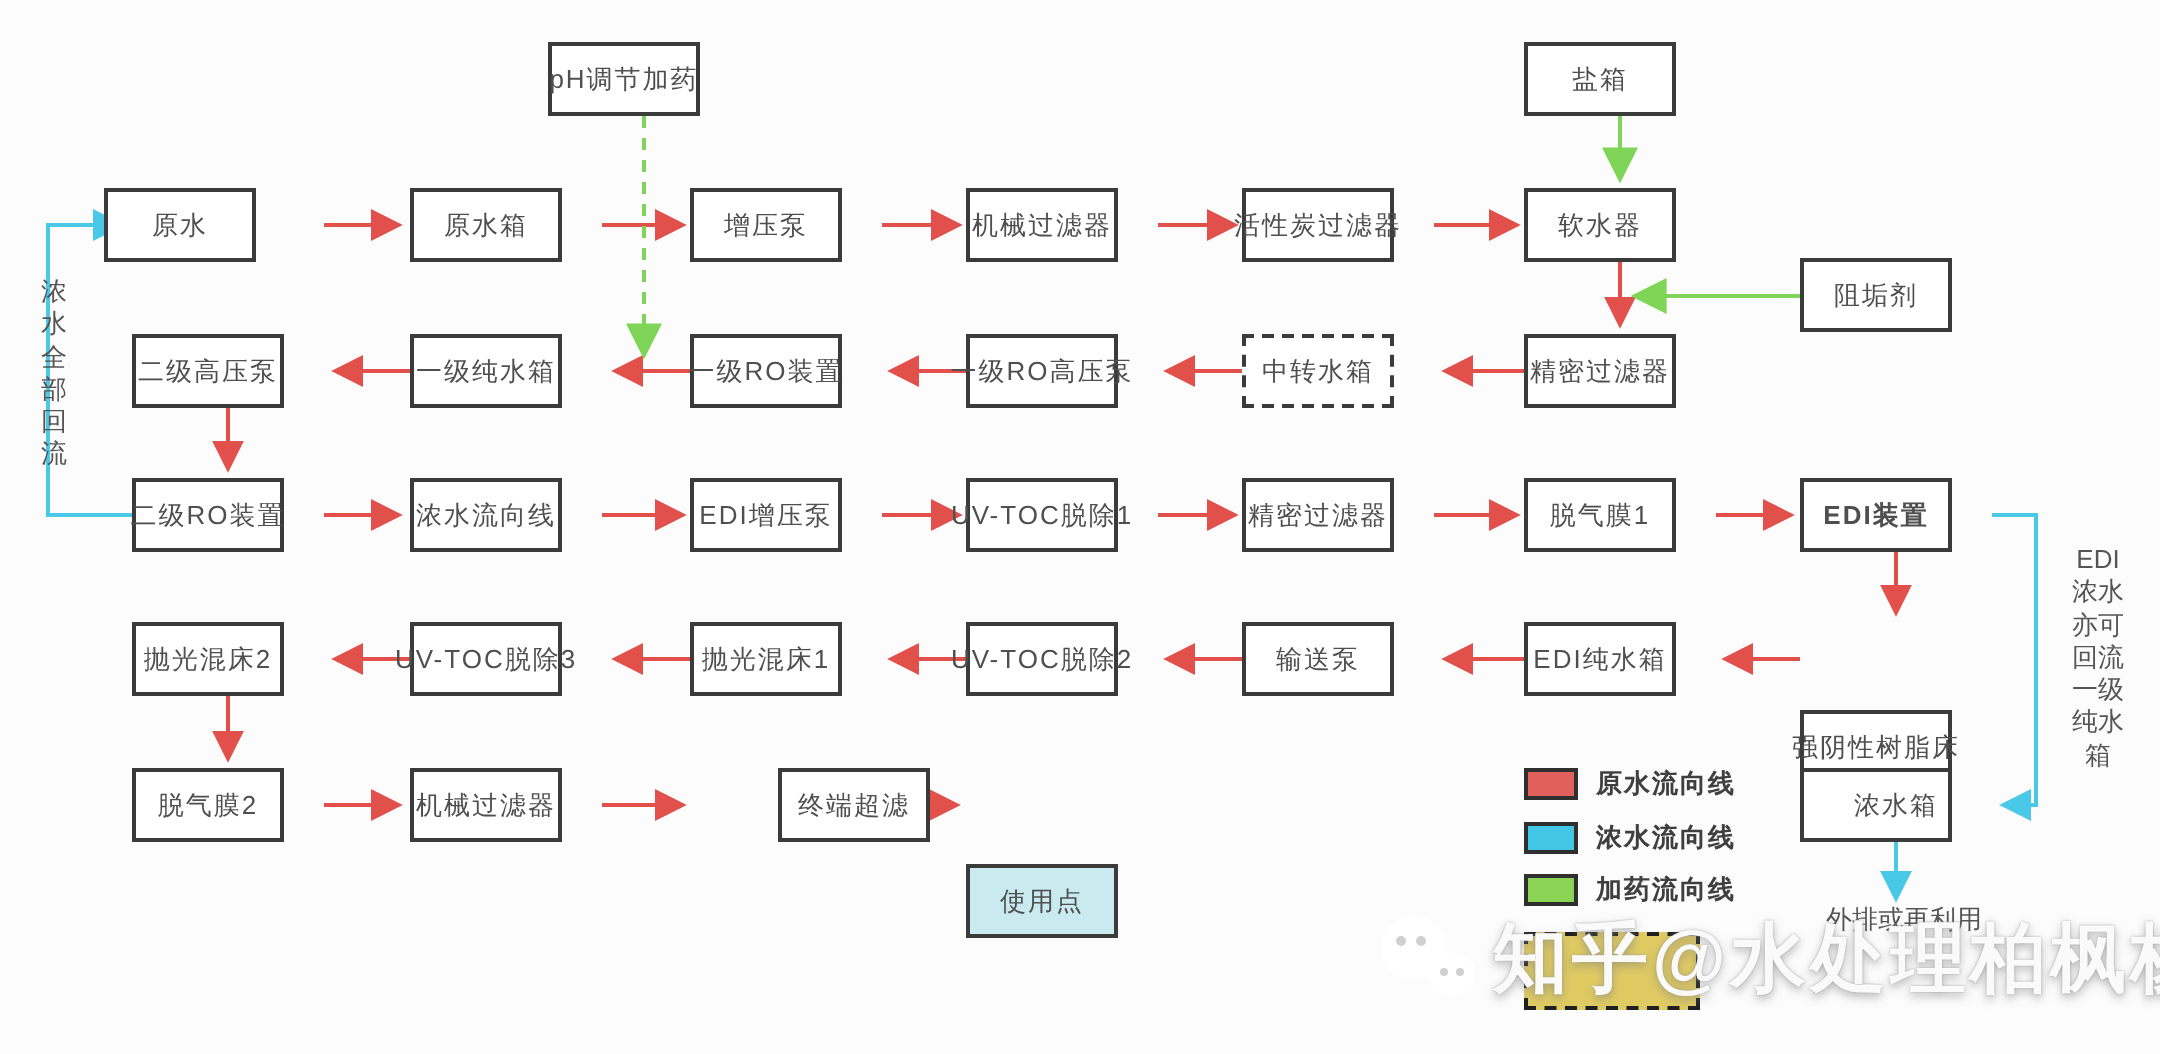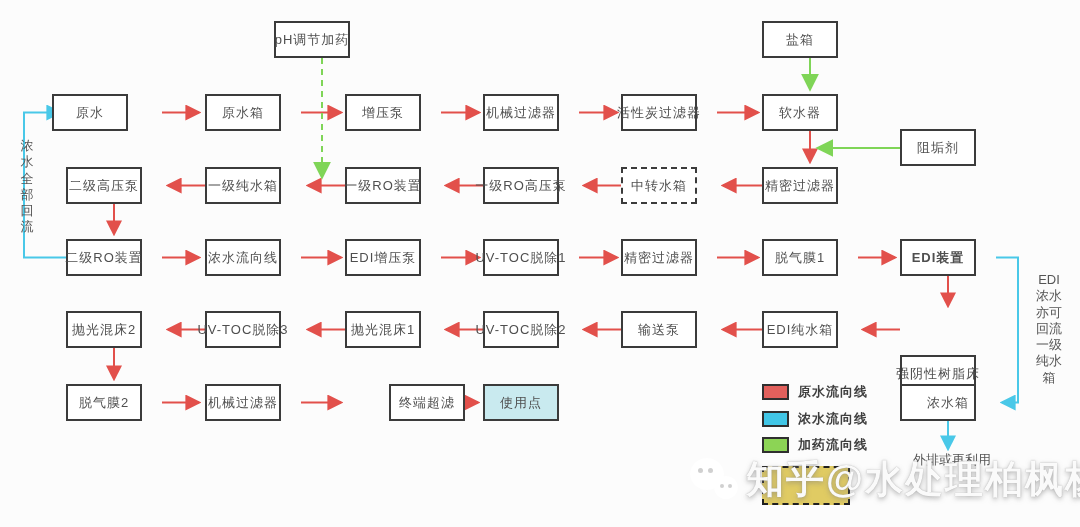--- a/index.html
+++ b/index.html
@@ -21,21 +21,21 @@
     width:76px;height:37px;
     background:#ffffff;
     border:2px solid #3b3b3b;
     box-sizing:border-box;
     display:flex;align-items:center;justify-content:center;
     font-size:13px;color:#4f4f4f;letter-spacing:1px;
     z-index:2;
     white-space:nowrap;
   }
   .node.dashed{border-style:dashed;}
-  .node.poz{background:#c9eaef;}
+  .node.poz{background:#c9eaef;margin-top:48px;}
   .vtext{
     position:absolute;
     white-space:pre-line;
     text-align:center;
     font-size:13px;color:#555555;line-height:1.25;
     z-index:2;
   }
   .discharge{
     position:absolute;left:906px;top:451px;width:92px;
     text-align:center;font-size:13px;color:#555555;z-index:2;

